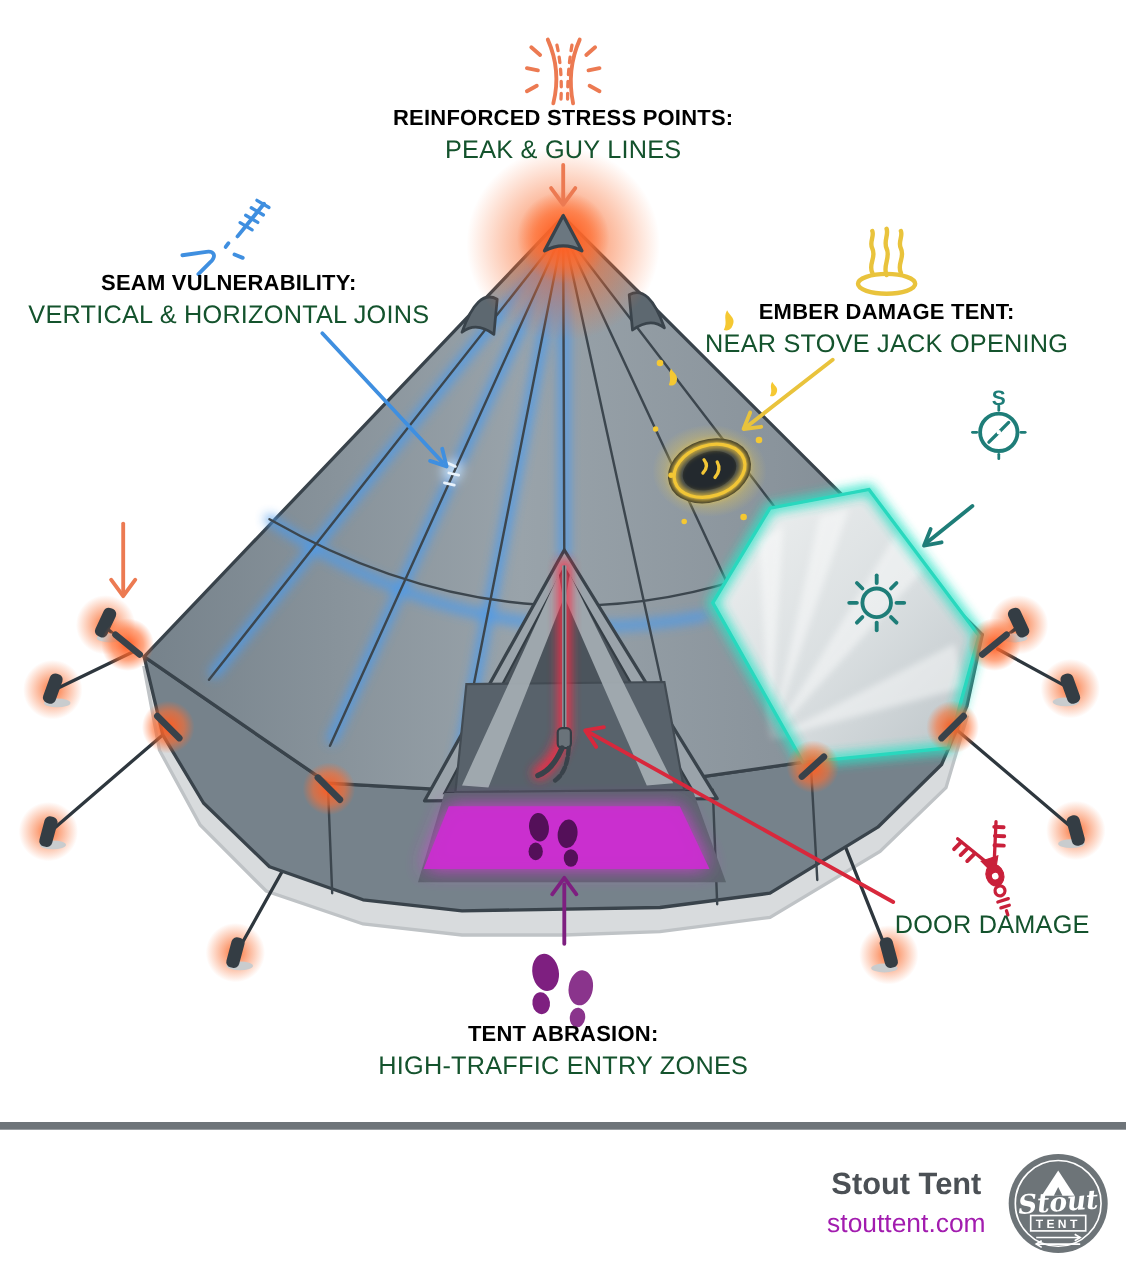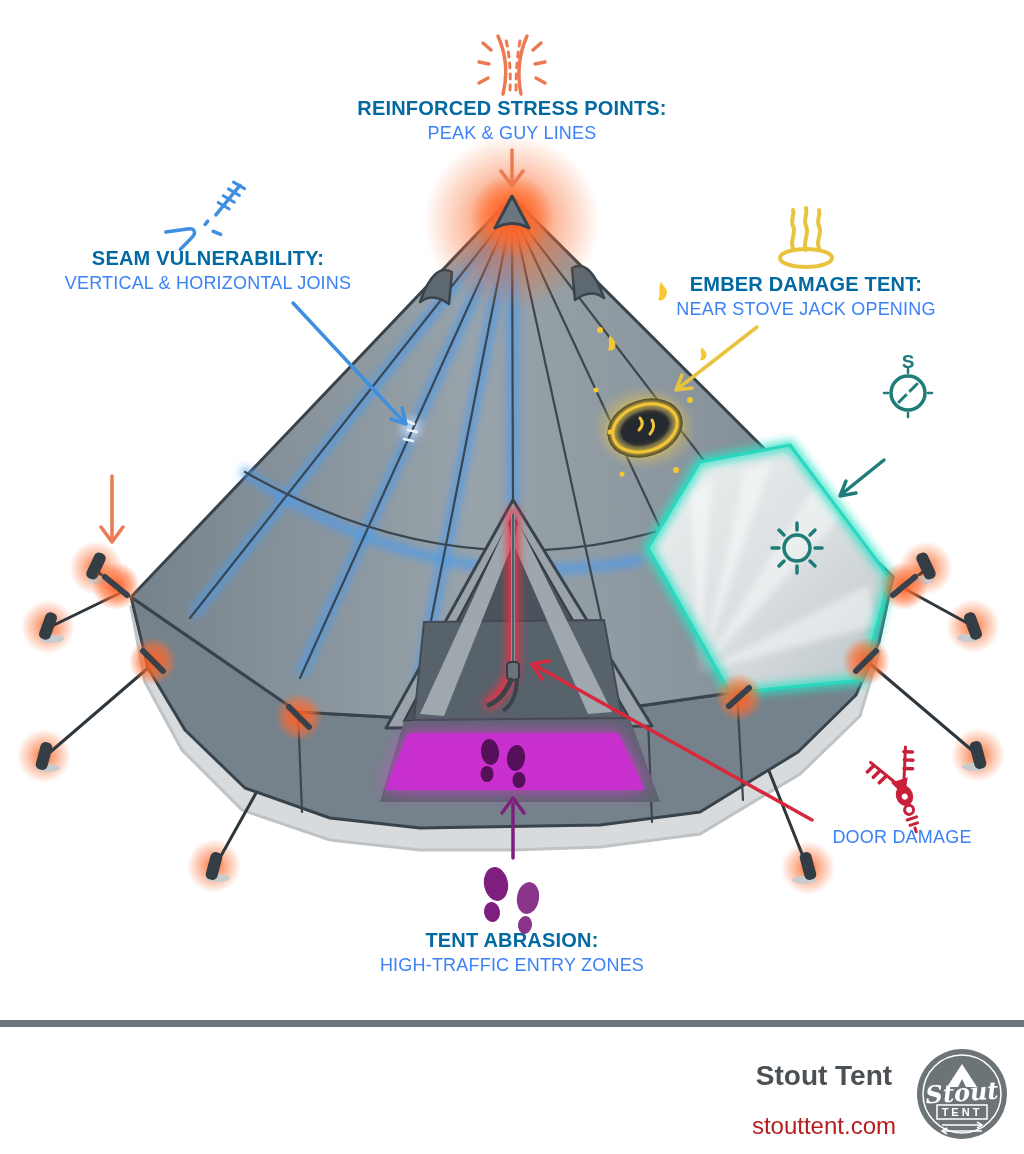--- a/index.html
+++ b/index.html
@@ -1,25 +1,25 @@
 <!DOCTYPE html>
 <html><head>
 <meta charset="utf-8">
 <style>
   html,body{margin:0;padding:0;background:#ffffff;}
   .canvas{position:relative;width:1024px;height:1154px;background:#ffffff;overflow:hidden;
           font-family:"Liberation Sans",sans-serif;}
   .scene{position:absolute;left:0;top:0;}
   .label{position:absolute;transform:translateX(-50%);text-align:center;white-space:nowrap;}
-  .label .t{display:block;font-weight:bold;font-size:20px;color:#0369a1;letter-spacing:.2px;}
-  .label .s{display:block;font-size:18px;color:#3b82f6;margin-top:3px;letter-spacing:.2px;}
+  .label .t{display:block;font-weight:bold;font-size:20px;color:#000000;letter-spacing:.2px;}
+  .label .s{display:block;font-size:23px;color:#14532d;margin-top:3px;letter-spacing:.2px;}
   .footer-bar{position:absolute;left:0;top:1020px;width:1024px;height:7px;background:#6E7479;}
   .brand{position:absolute;right:128px;top:1060px;text-align:center;}
   .brand .b1{display:block;font-size:28px;font-weight:bold;color:#4B5055;}
-  .brand .b2{display:block;font-size:24px;color:#b91c1c;margin-top:20px;}
+  .brand .b2{display:block;font-size:24px;color:#a21caf;margin-top:7px;}
   .logo{position:absolute;right:14px;top:1046px;}
 </style>
 </head>
 <body>
 
 <div class="canvas">
 
 <svg class="scene" width="1024" height="1154" viewBox="0 0 1024 1154">
   <defs>
     <radialGradient id="gOrange">

